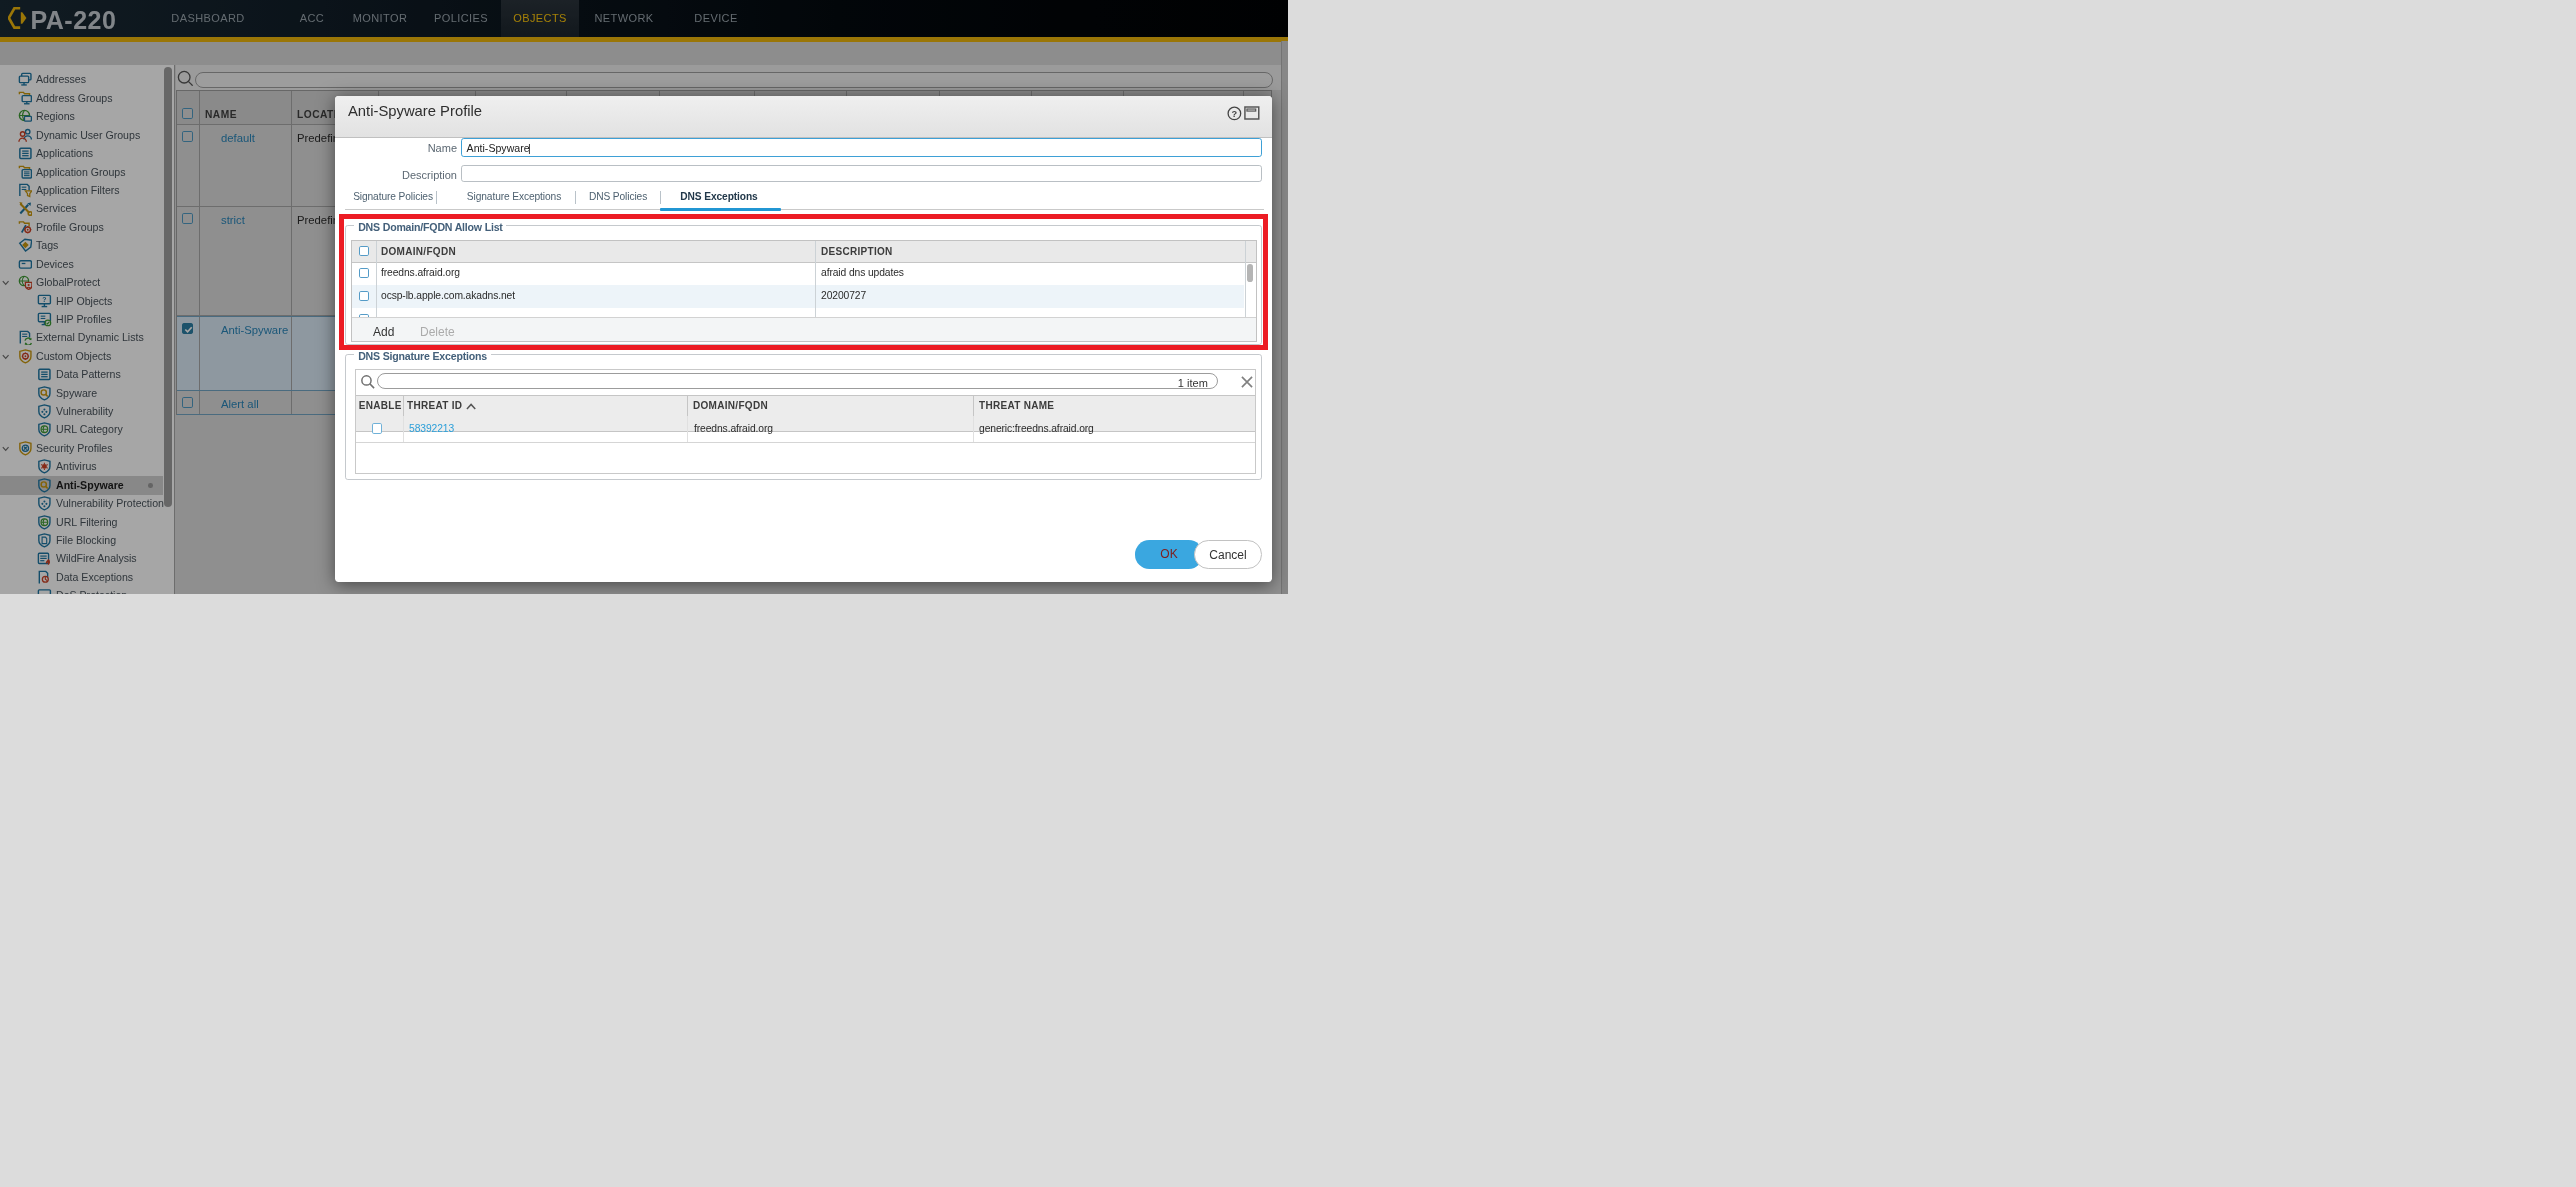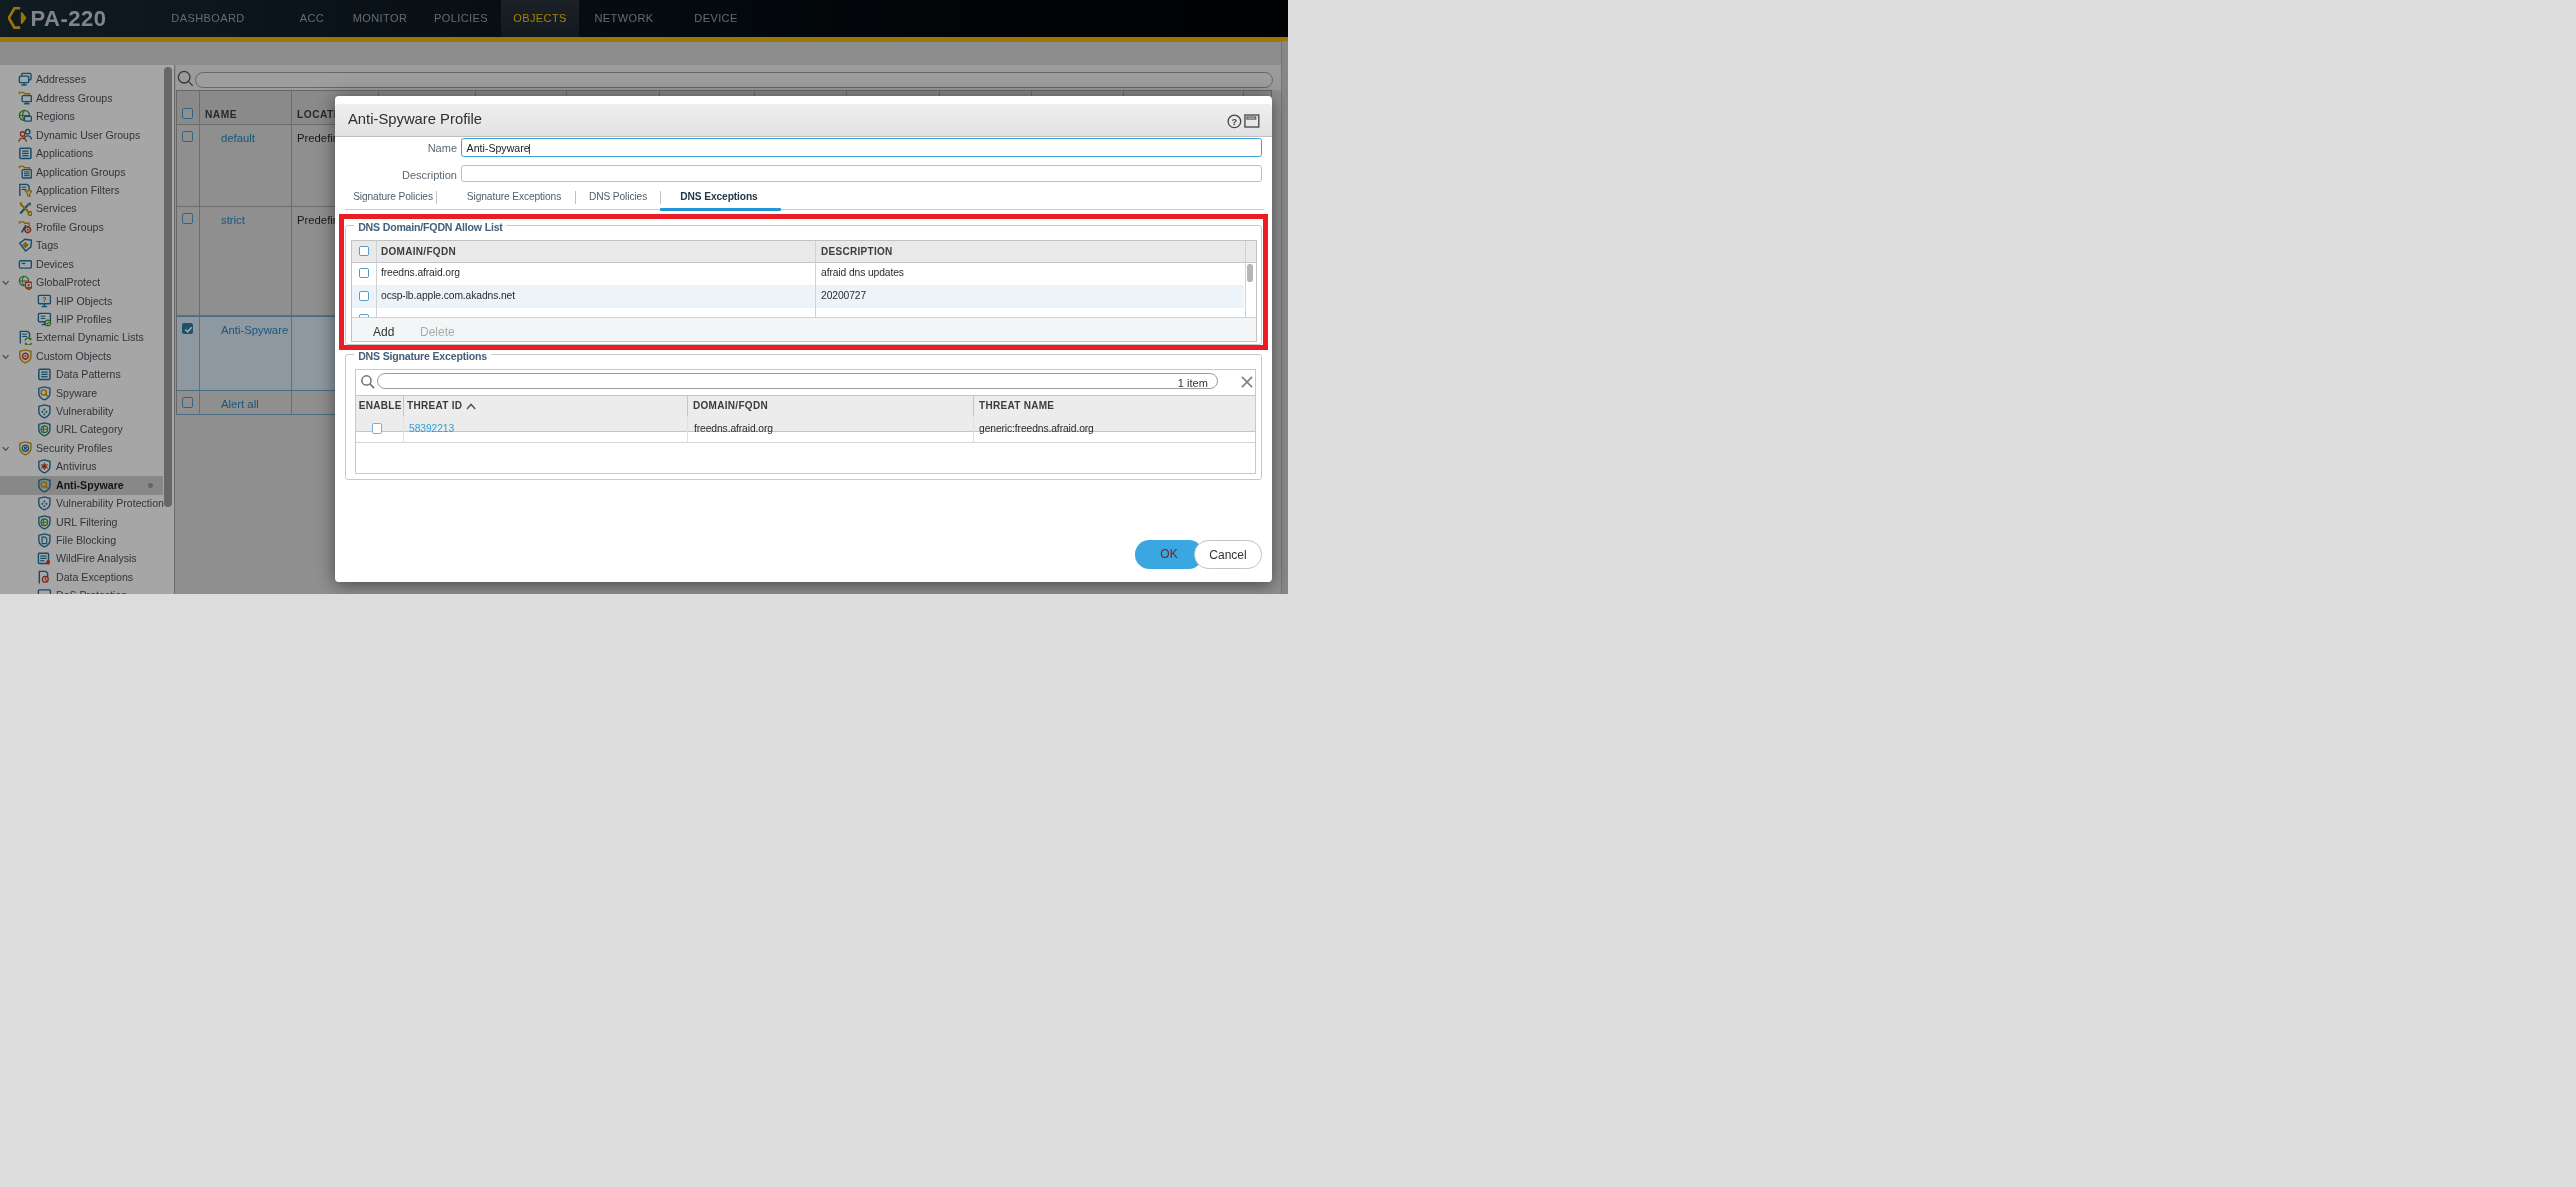--- a/index.html
+++ b/index.html
@@ -3,21 +3,21 @@
 *{margin:0;padding:0;box-sizing:border-box}
 html,body{width:1288px;height:594px;overflow:hidden}
 body{font-family:"Liberation Sans",sans-serif;background:#dcdcdc;position:relative}
 .abs{position:absolute}
 
 #nav{position:absolute;left:0;top:0;width:1288px;height:37px;background:linear-gradient(90deg,#1a2a35 0%,#111e28 25%,#0a131b 45%,#040a0f 65%,#020508 85%,#010304 100%)}
 #nav .item{position:absolute;top:0;height:37px;line-height:37px;font-size:11px;letter-spacing:0.4px;color:#9aa5ad;transform:translateX(-50%)}
 #objblock{position:absolute;left:501px;top:0;width:78px;height:37px;background:linear-gradient(180deg,#2b343c,#1c252d)}
 #nav .obj{color:#fdc60b}
 #logo{position:absolute;left:8.3px;top:6.5px}
-#patext{position:absolute;left:30.5px;top:5.5px;font-size:22px;font-weight:bold;color:#c7cdd3;letter-spacing:0.5px}
+#patext{position:absolute;left:30.5px;top:5.5px;font-size:25px;font-weight:bold;color:#c7cdd3;letter-spacing:0.5px}
 #goldbar{position:absolute;left:0;top:37px;width:1288px;height:4.6px;background:#edb60c}
 #toolbar{position:absolute;left:0;top:42px;width:1288px;height:23px;background:#d9d9d9}
 
 #sidebar{position:absolute;left:0;top:65px;width:175px;height:529px;background:#fff;border-right:0.9px solid #a8a8a8}
 .snav{position:absolute;left:0;width:175px;height:18.5px}
 .snav .lbl{position:absolute;top:2.8px;font-size:10.6px;color:#4a545c;white-space:nowrap}
 .snav .ic{position:absolute;top:1.8px}
 .caret{position:absolute;left:1.8px;top:5.5px;width:7.4px;height:7.4px}
 .sel{background:#d2d2d2;width:163px !important}
 .sel .lbl{font-weight:bold;color:#1c1c1c}
@@ -35,21 +35,21 @@
 .mcb{position:absolute;left:4.6px;width:11px;height:11px;border:1.4px solid #4f9ac4;border-radius:1.8px;background:#dcdcdc}
 .mlink{position:absolute;left:44px;font-size:11.3px;color:#2a86ba}
 .mloc{position:absolute;left:120px;font-size:11.3px;color:#2c2c2c}
 .selrow{background:#daeaf6;border-top:0.9px solid #72a5c4;border-bottom:0.9px solid #72a5c4}
 .mcbc{background:#2b7fa5;border-color:#2b7fa5}
 #rsb{position:absolute;left:1281px;top:41px;width:7px;height:553px;background:#cfcfcf;border-left:0.9px solid #b2b2b2}
 
 #ovl{position:absolute;left:0;top:0;width:1288px;height:594px;background:rgba(0,0,0,0.35);z-index:10}
 
 #modal{position:absolute;left:335px;top:96px;width:937px;height:486px;background:#fff;border-radius:3.7px;box-shadow:0 2.8px 16.6px rgba(0,0,0,.5);z-index:20}
-#mhdr{position:absolute;left:0;top:8px;width:100%;height:33px;background:linear-gradient(180deg,#efefef,#e2e2e2);border-bottom:0.9px solid #c0c0c0;border-radius:3.7px 3.7px 0 0}
+#mhdr{position:absolute;left:0;top:0;width:100%;height:42px;background:linear-gradient(180deg,#efefef,#e2e2e2);border-bottom:0.9px solid #c0c0c0;border-radius:3.7px 3.7px 0 0}
 #mtitle{position:absolute;left:13px;top:7.4px;font-size:14.8px;color:#2e2e2e}
 .hico{position:absolute;top:10.2px}
 .flabel{position:absolute;font-size:11px;color:#5c6873;text-align:right;width:111px}
 .finput{position:absolute;background:#fff;border-radius:2.8px}
 #nameinp{left:126px;top:42px;width:801px;height:19px;border:0.9px solid #3ea0d6}
 #nameinp span{position:absolute;left:4.6px;top:3.2px;font-size:10.6px;color:#222}
 #descinp{left:126px;top:69px;width:801px;height:17px;border:0.9px solid #b9bfc4}
 .tab{position:absolute;top:95px;font-size:10.2px;letter-spacing:-0.1px;color:#4e6170;transform:translateX(-50%);white-space:nowrap}
 .tabsep{position:absolute;top:95px;width:0.9px;height:13px;background:#b9c2c9}
 #tabline{position:absolute;left:9.7px;top:113px;width:919px;height:0.9px;background:#c9c9c9}

